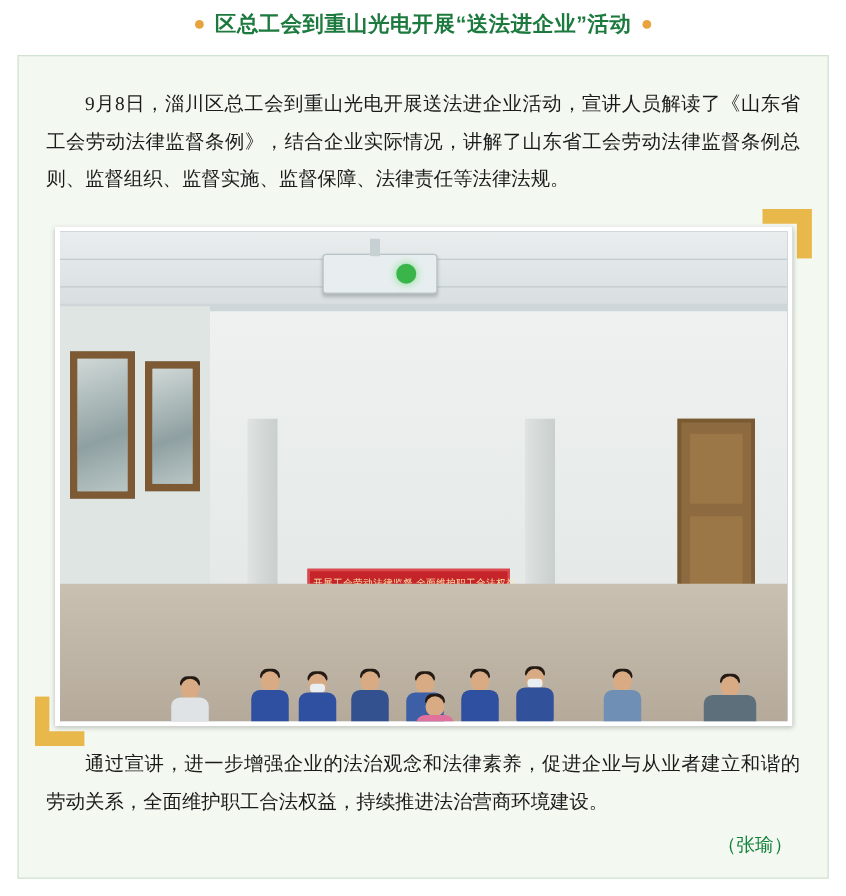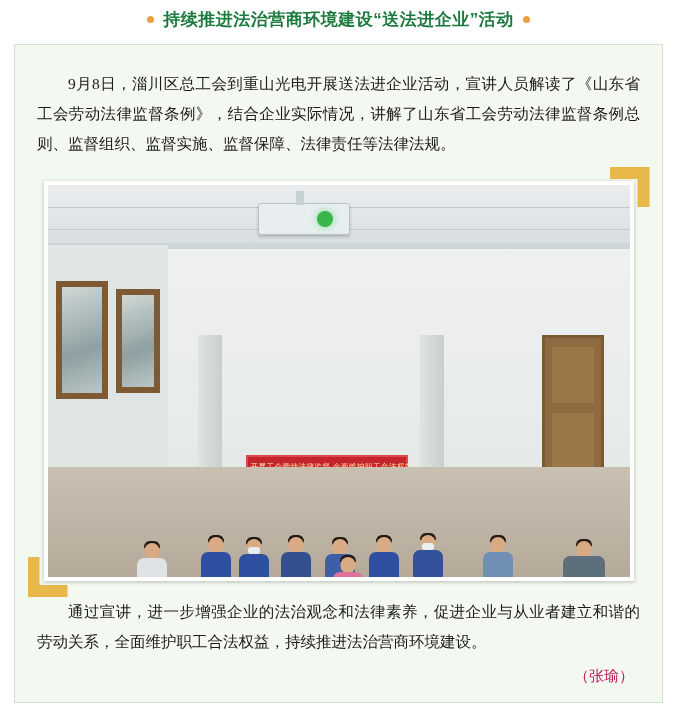--- a/index.html
+++ b/index.html
@@ -61,21 +61,21 @@
     text-indent:2em;
     font-family:"Liberation Serif","DejaVu Serif",serif;
   }
   p.para.second{
     margin-top:16px;
   }
   .signature{
     margin:10px 6px 0 0;
     text-align:right;
     font-size:15px;
-    color:#be185d;
+    color:#15803d;
     font-family:"Liberation Serif","DejaVu Serif",serif;
   }
   
   .photo-wrap{
     position:relative;
     margin:22px auto 0 auto;
     width:590px;
     height:400px;
   }
   .corner{
@@ -145,21 +145,21 @@
   .person .body{position:absolute;left:50%;transform:translateX(-50%);top:15px;width:30px;height:28px;border-radius:7px 7px 3px 3px;}
   .mask{position:absolute;left:50%;transform:translateX(-50%);top:8px;width:12px;height:7px;border-radius:3px;background:#e9eef2;}
 </style>
 </head>
 <body>
 
 <div class="page">
 
   <div class="title-bar">
     <span class="title-dot"></span>
-    <span class="title-text">持续推进法治营商环境建设“送法进企业”活动</span>
+    <span class="title-text">区总工会到重山光电开展“送法进企业”活动</span>
     <span class="title-dot"></span>
   </div>
 
   <div class="frame">
     <div class="inner">
 
       <p class="para">9月8日，淄川区总工会到重山光电开展送法进企业活动，宣讲人员解读了《山东省工会劳动法律监督条例》，结合企业实际情况，讲解了山东省工会劳动法律监督条例总则、监督组织、监督实施、监督保障、法律责任等法律法规。</p>
 
       <div class="photo-wrap">
         <div class="corner tr"></div>

